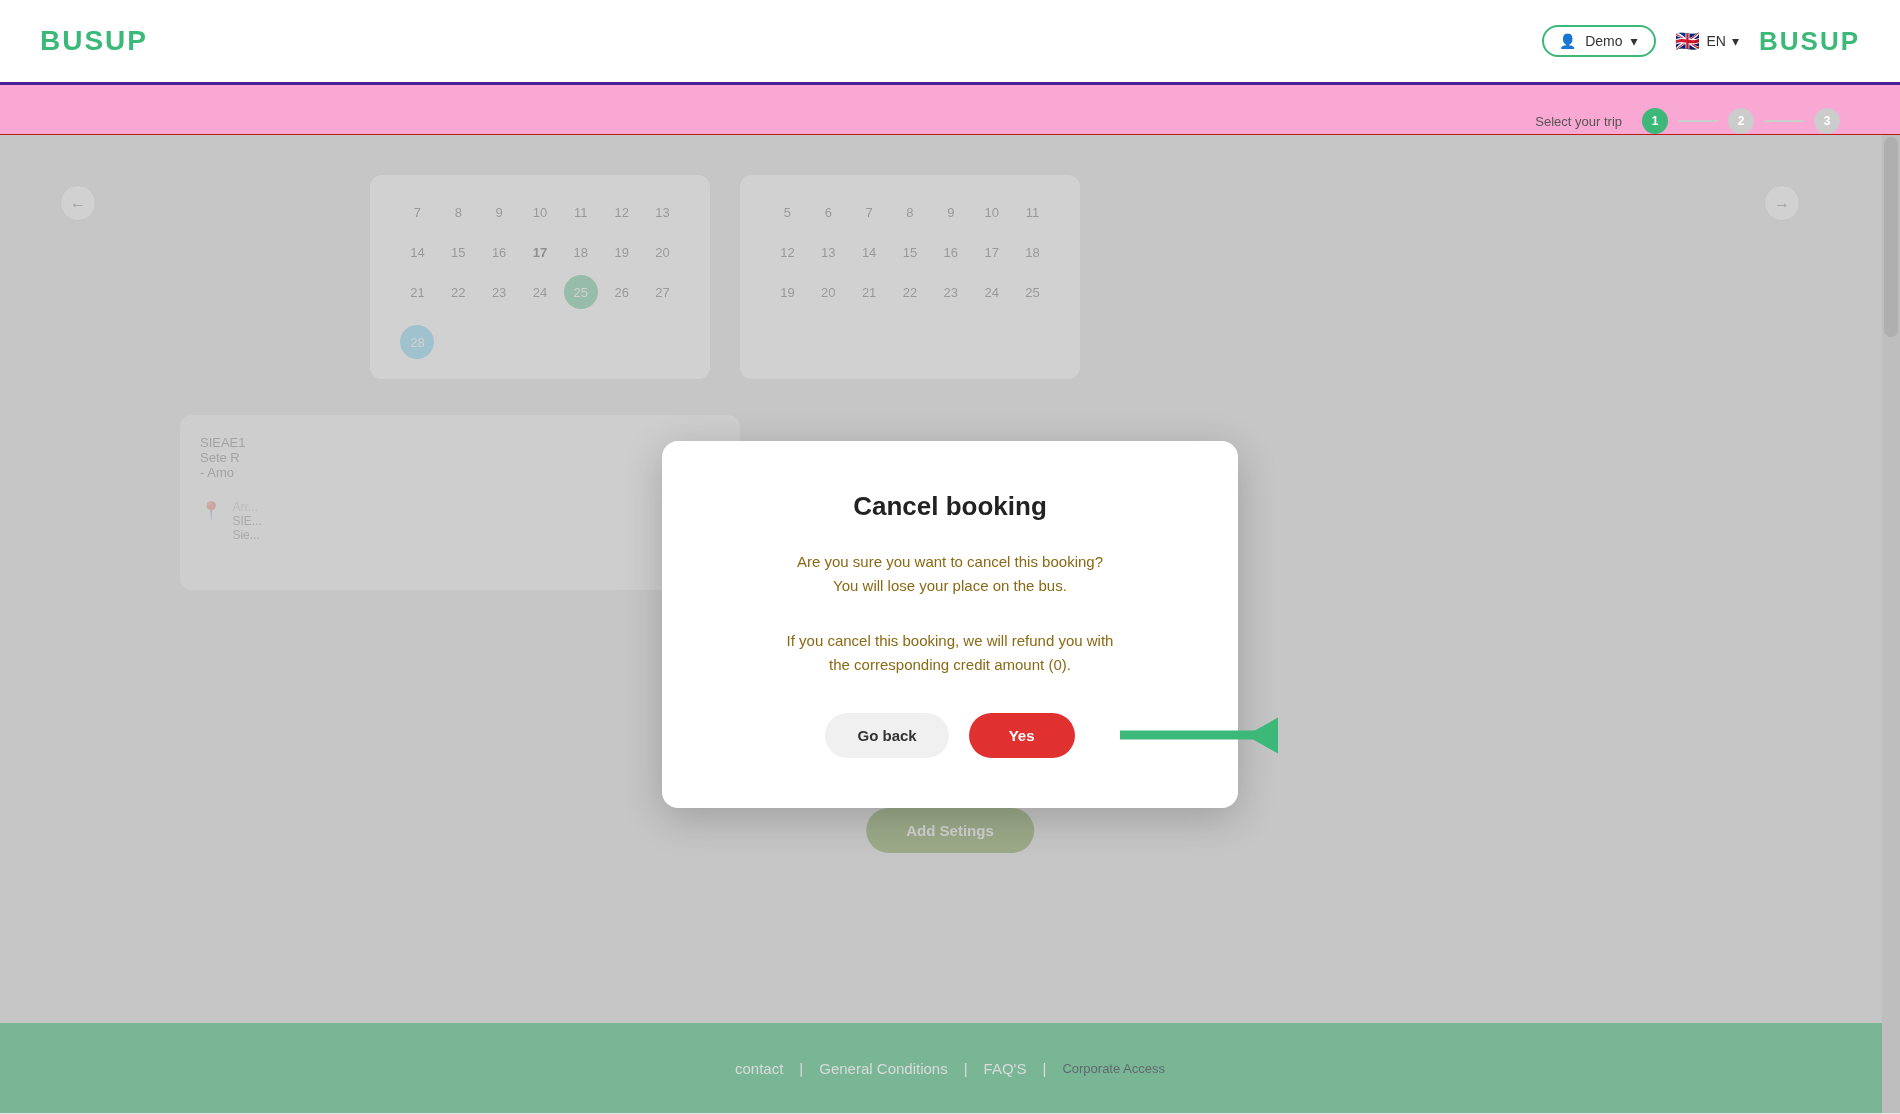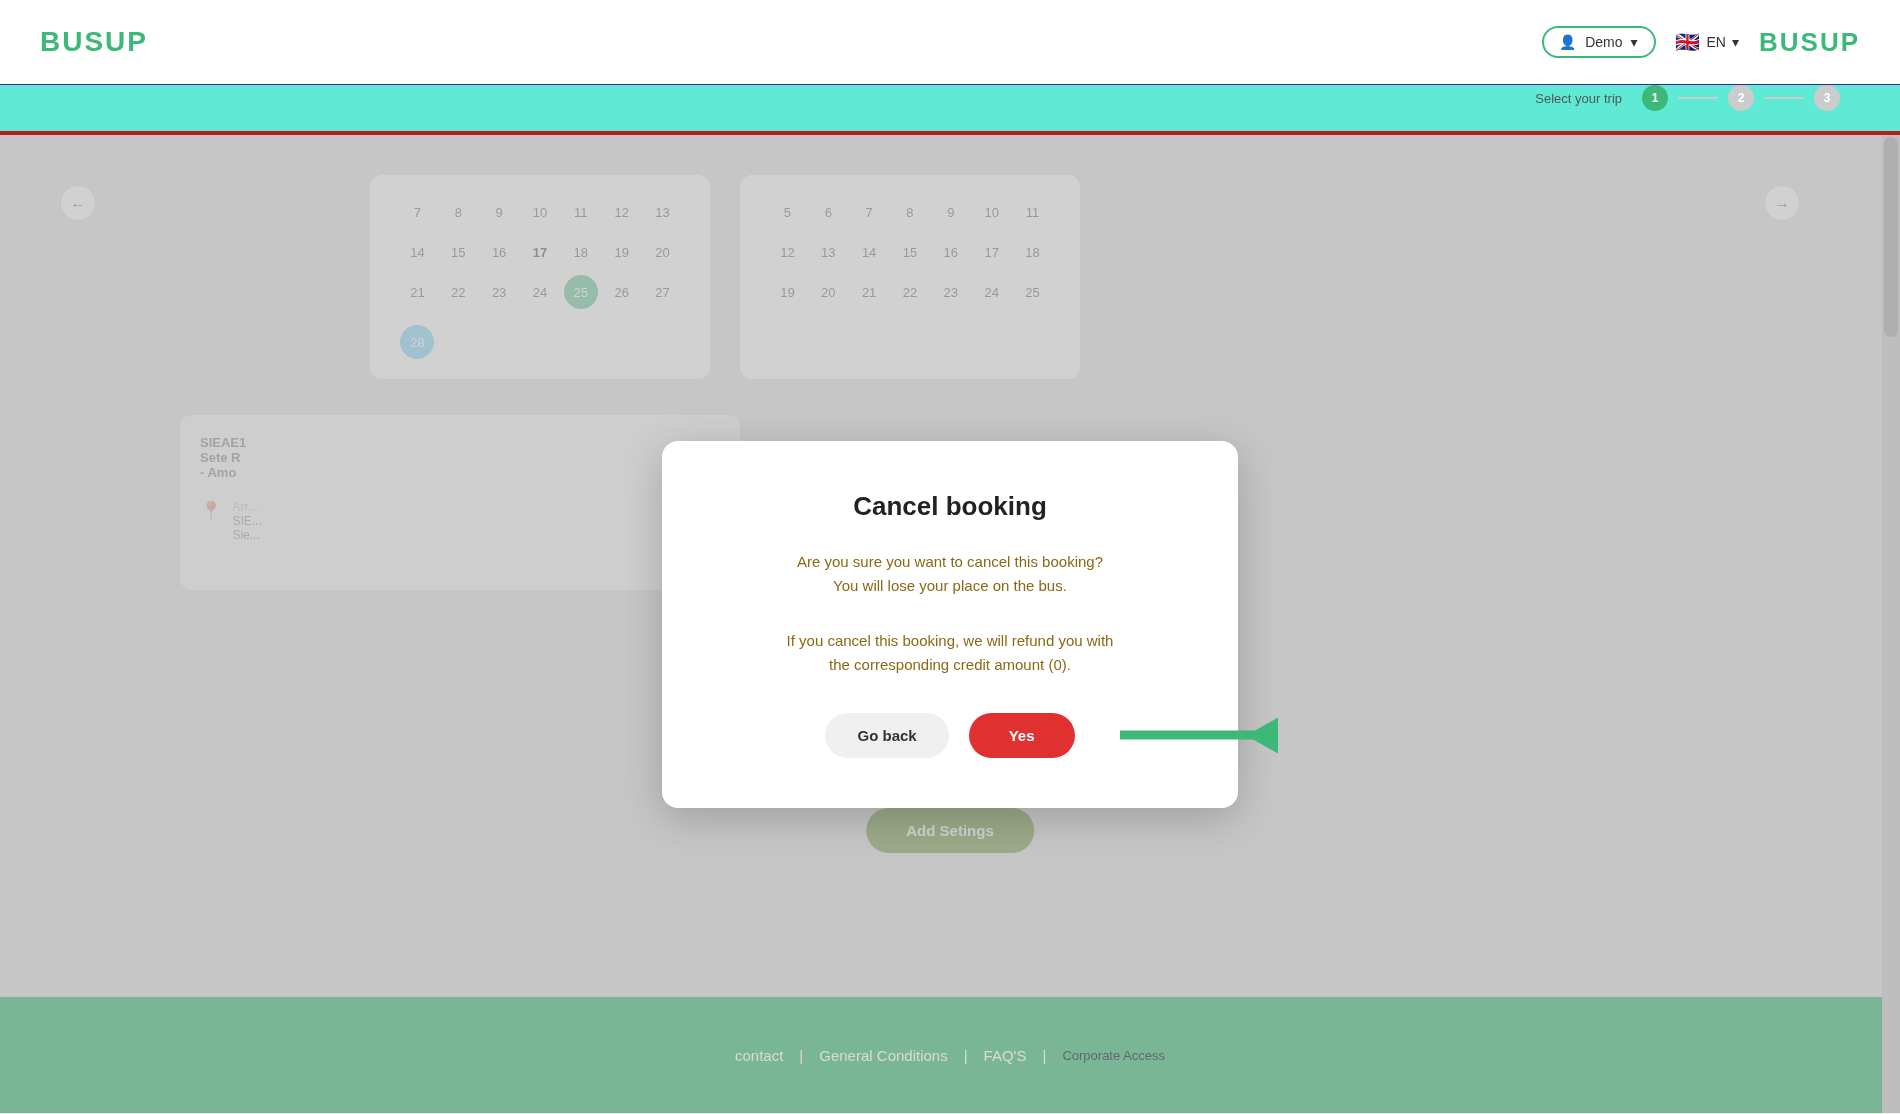--- a/index.html
+++ b/index.html
@@ -6,21 +6,21 @@
     body { font-family: 'Helvetica Neue', Arial, sans-serif; background: #e8e8e8; width: 1900px; min-height: 1114px; overflow-x: hidden; }
 
     
     .header {
       background: #fff;
       height: 85px;
       display: flex;
       align-items: center;
       justify-content: space-between;
       padding: 16px 40px;
-      border-bottom: 1px solid #4c1d95;
+      border-bottom: 3px solid #4c1d95;
       position: relative;
       z-index: 10;
     }
     .logo {
       font-size: 28px;
       font-weight: 800;
       color: #3cb878;
       letter-spacing: 2px;
     }
     .header-right {
@@ -52,27 +52,27 @@
     .flag { font-size: 20px; }
     .logo-right {
       font-size: 26px;
       font-weight: 800;
       color: #3cb878;
       letter-spacing: 2px;
     }
 
     
     .sub-header {
-      background: #5eead4;
+      background: #f9a8d4;
       height: 50px;
       display: flex;
-      align-items: flex-start;
+      align-items: flex-end;
       justify-content: flex-end;
       padding: 0 60px;
-      border-bottom: 4px solid #b91c1c;
+      border-bottom: 1px solid #b91c1c;
     }
     .steps-container {
       display: flex;
       align-items: center;
       gap: 10px;
     }
     .steps-label {
       font-size: 13px;
       color: #555;
       margin-right: 10px;
@@ -393,21 +393,21 @@
           <div class="cal-day">21</div>
           <div class="cal-day">22</div>
           <div class="cal-day">23</div>
           <div class="cal-day">24</div>
           <div class="cal-day">25</div>
         </div>
       </div>
     </div>
 
     <div class="booking-card-bg" style="position:absolute; top:280px; left:180px; width:560px; background:#fff; border-radius:12px; padding:20px; opacity:0.7;">
-      <div style="font-size:13px;font-weight:bold;color:#333;margin-bottom:20px;">SIEAE1<br>Sete R<br>- Amo</div>
+      <div style="font-size:13px;font-weight:normal;color:#333;margin-bottom:20px;">SIEAE1<br>Sete R<br>- Amo</div>
       <div style="display:flex;align-items:flex-start;gap:10px;margin-top:10px;">
         <div style="font-size:18px;color:#3cb878;">📍</div>
         <div>
           <div style="font-size:12px;color:#aaa;">Arr...</div>
           <div style="font-size:12px;color:#555;">SIE...</div>
           <div style="font-size:12px;color:#555;">Sie...</div>
         </div>
         <div style="margin-left:auto;font-size:14px;font-weight:bold;color:#222;">22<br>€</div>
       </div>
       <div style="text-align:right;margin-top:10px;">
@@ -440,21 +440,21 @@
           
           <div style="position:absolute; right:-200px; top:50%; transform:translateY(-50%); display:flex; align-items:center; z-index:30;">
             <div style="width:155px; height:9px; background:#3cb878;"></div>
             <div style="width:0; height:0; border-top:18px solid transparent; border-bottom:18px solid transparent; border-right:32px solid #3cb878; margin-right:157px; position:absolute; right:-160px;"></div>
           </div>
         </div>
       </div>
     </div>
   </div>
 
-  <div class="footer" style="position:absolute; bottom:0; left:0; right:0; height:116px; background:#3cb878; display:flex; align-items:center; justify-content:center; gap:16px;">
+  <div class="footer" style="position:absolute; bottom:0; left:0; right:0; height:90px; background:#3cb878; display:flex; align-items:center; justify-content:center; gap:16px;">
     <a href="#" style="color:#fff;text-decoration:none;font-size:15px;">contact</a>
     <span class="footer-sep" style="color:#fff;font-size:15px;">|</span>
     <a href="#" style="color:#fff;text-decoration:none;font-size:15px;">General Conditions</a>
     <span class="footer-sep" style="color:#fff;font-size:15px;">|</span>
     <a href="#" style="color:#fff;text-decoration:none;font-size:15px;">FAQ'S</a>
     <span class="footer-sep" style="color:#fff;font-size:15px;">|</span>
     <a href="#" style="color:#0f172a;text-decoration:none;font-size:13px;">Corporate Access</a>
   </div>
 
   <div class="scrollbar-area">

